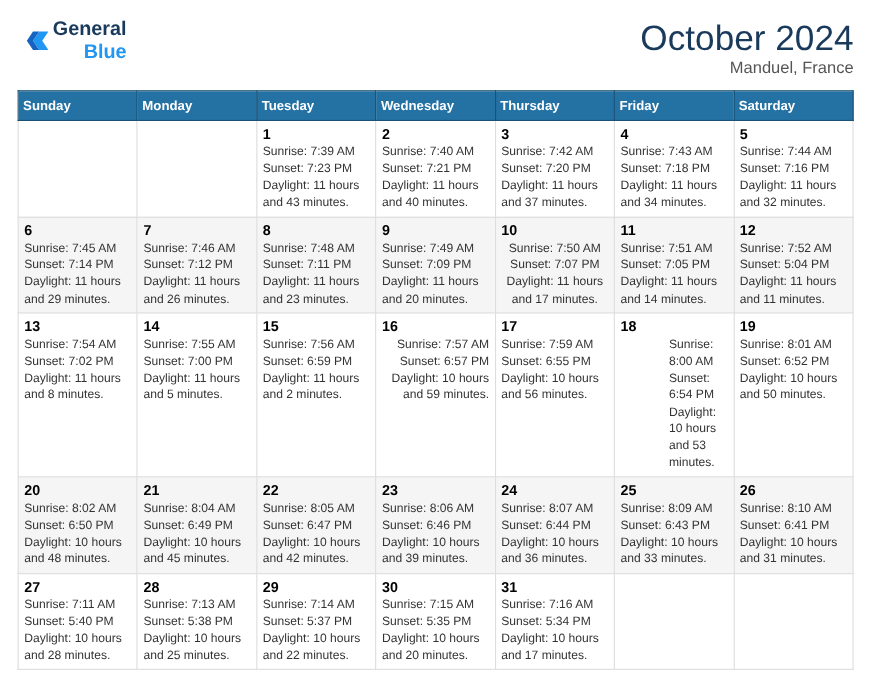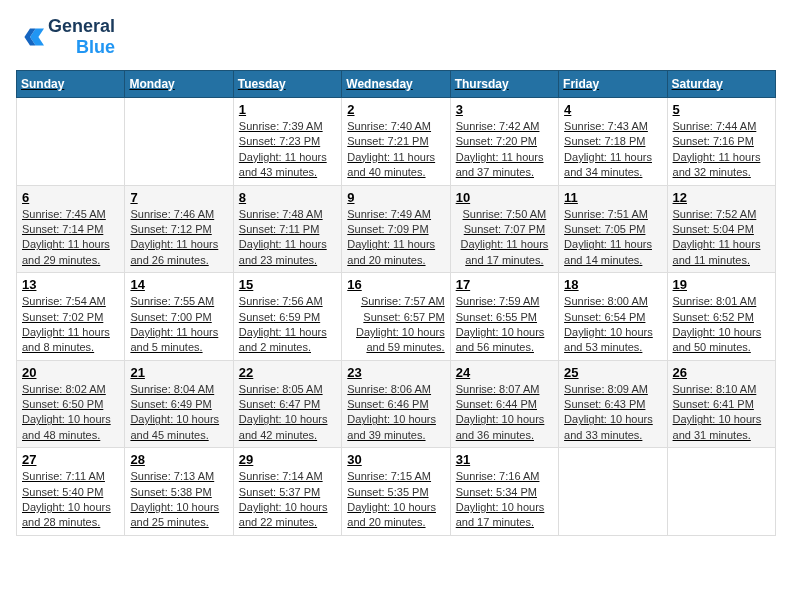--- a/index.html
+++ b/index.html
@@ -34,21 +34,20 @@
       color: #1a3a5c;
     }
     .location {
       font-size: 15px;
       color: #555;
     }
     table {
       width: 100%;
       border-collapse: collapse;
       font-size: 11px;
-      text-decoration: underline;
     }
     th {
       background-color: #2471A3;
       color: white;
       padding: 6px 4px;
       text-align: left;
       font-size: 12px;
       font-weight: bold;
     }
     td {
@@ -84,20 +83,24 @@
 <div class="header">
   <div class="logo">
     <svg class="logo-icon" viewBox="0 0 40 40">
       <polygon points="28,8 40,8 32,20 40,32 28,32 20,20" fill="#2196F3"></polygon>
       <polygon points="20,8 28,8 20,20 28,32 20,32 12,20" fill="#1565C0"></polygon>
     </svg>
     <div>
       <div style="font-size:18px;font-weight:bold;color:#1a3a5c;">General</div>
       <div style="font-size:18px;font-weight:bold;color:#2196F3;text-align:right;">Blue</div>
     </div>
+  </div>
+  <div class="title-block">
+    <div class="month-title">October 2024</div>
+    <div class="location">Manduel, France</div>
   </div>
 </div>
 
 <table>
   <thead>
     <tr>
       <th>Sunday</th>
       <th>Monday</th>
       <th>Tuesday</th>
       <th>Wednesday</th>
@@ -211,21 +214,21 @@
 Daylight: 10 hours and 59 minutes.</div>
         </td>
         <td>
           <div class="day-num">17</div>
           <div class="day-info" style="white-space: pre-line;">Sunrise: 7:59 AM
 Sunset: 6:55 PM
 Daylight: 10 hours and 56 minutes.</div>
         </td>
         <td>
           <div class="day-num">18</div>
-          <div class="day-info" style="white-space: pre-line;">Sunrise: 8:00 AM
+          <div class="day-info" style="white-space: pre-line; margin-left: 44px;">Sunrise: 8:00 AM
 Sunset: 6:54 PM
 Daylight: 10 hours and 53 minutes.</div>
         </td>
         <td>
           <div class="day-num">19</div>
           <div class="day-info" style="white-space: pre-line;">Sunrise: 8:01 AM
 Sunset: 6:52 PM
 Daylight: 10 hours and 50 minutes.</div>
         </td>
       </tr>

